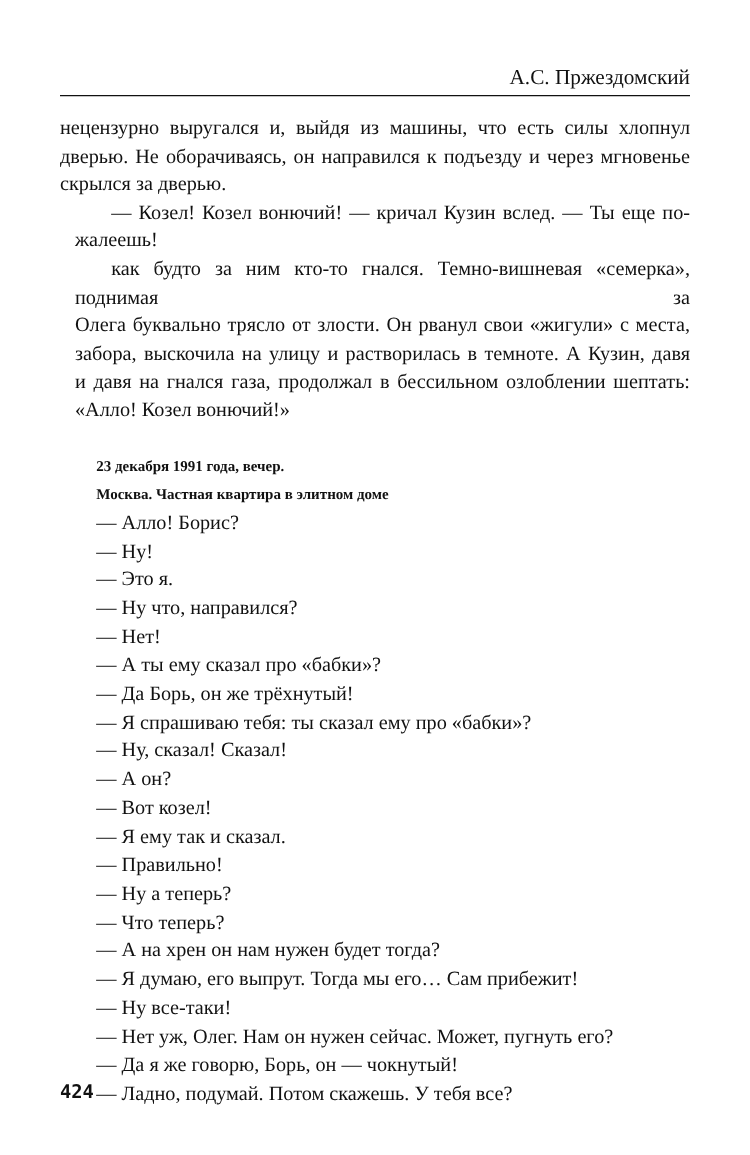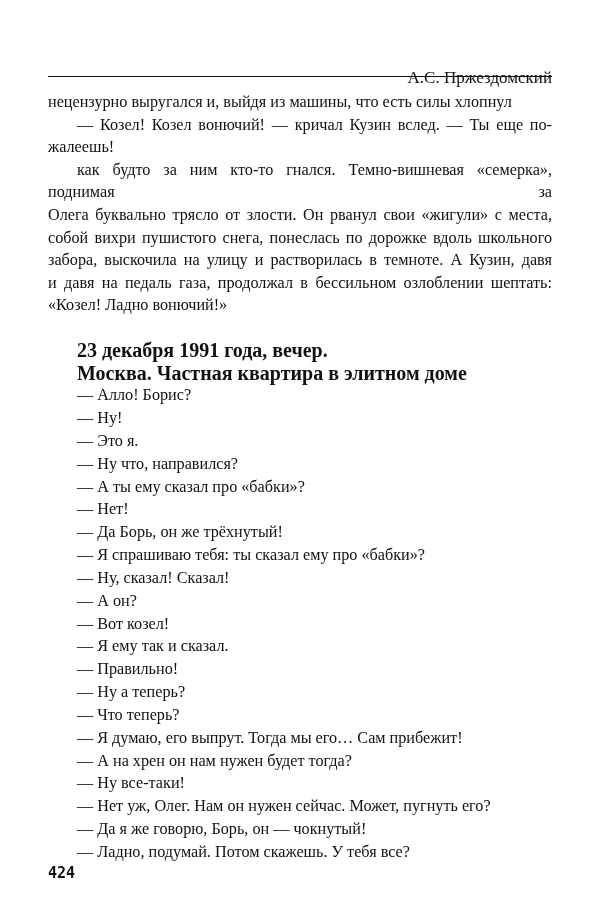--- a/index.html
+++ b/index.html
@@ -4,95 +4,96 @@
 <style>
   html, body { margin: 0; padding: 0; background: #ffffff; }
   body {
     width: 600px; height: 924px; position: relative; overflow: hidden;
     font-family: "Liberation Serif", "DejaVu Serif", serif;
     color: #111111;
   }
   .page { position: absolute; left: 48px; top: 0; width: 504px; }
   .running-head {
     position: absolute; top: 52px; right: 0;
-    font-size: 17px; line-height: 20px; margin-top: 16px;
+    font-size: 17px; line-height: 20px;
   }
   .rule {
     position: absolute; top: 76px; left: 0; width: 504px; height: 0;
     border-top: 1.6px solid #111;
   }
   .body { position: absolute; top: 91px; left: 0; width: 504px; font-size: 16.2px; line-height: 22.6px; }
   p { margin: 0; text-align: justify; text-align-last: left; }
   p.indent { text-indent: 29px; }
   .section { margin-top: 22px; padding-left: 29px; }
-  .section .head { font-weight: bold; font-size: 20px; line-height: 22.6px; }
+  .section .head { font-weight: bold; font-size: 12px; line-height: 22.6px; }
   .dlg { padding-left: 29px; font-size: 16.2px; line-height: 22.85px; }
   .dlg div { white-space: nowrap; }
   .folio {
     position: absolute; top: 864px; left: 0; width: 504px; text-align: left;
     font-family: "DejaVu Sans Mono", "Liberation Mono", monospace; font-weight: bold; font-size: 15px;
   }
 </style>
 </head>
 <body>
 
 <div class="page">
   <div class="running-head">А.С. Пржездомский</div>
   <div class="rule"></div>
 
   <div class="body">
     <p class="just">
       <span class="line">нецензурно выругался и, выйдя из машины, что есть силы хлопнул</span>
+      <span class="line">дверью. Не оборачиваясь, он направился к подъезду и через мгновенье</span>
+      <span class="line">скрылся за дверью.</span>
     </p>
     <p class="indent">
       <span class="line">— Козел! Козел вонючий! — кричал Кузин вслед. — Ты еще по-</span>
       <span class="line">жалеешь!</span>
     </p>
     <p class="indent">
       <span class="line">как будто за ним кто-то гнался. Темно-вишневая «семерка», поднимая за</span>
       <span class="line">Олега буквально трясло от злости. Он рванул свои «жигули» с места,</span>
-      <span class="line">собой вихри пушистого снега, понеслась по дорожке вдоль школьного</span>
       <span class="line">забора, выскочила на улицу и растворилась в темноте. А Кузин, давя</span>
-      <span class="line">и давя на педаль газа, продолжал в бессильном озлоблении шептать:</span>
-      <span class="line">«Козел! Ладно вонючий!»</span>
+      <span class="line">и давя на гнался газа, продолжал в бессильном озлоблении шептать:</span>
+      <span class="line">«Алло! Козел вонючий!»</span>
     </p>
 
     <div class="section">
       <div class="head">23 декабря 1991 года, вечер.</div>
       <div class="head">Москва. Частная квартира в элитном доме</div>
     </div>
 
     <div class="dlg">
       <div>— Алло! Борис?</div>
       <div>— Ну!</div>
       <div>— Это я.</div>
       <div>— Ну что, направился?</div>
+      <div>— Нет!</div>
       <div>— А ты ему сказал про «бабки»?</div>
-      <div>— Нет!</div>
       <div>— Да Борь, он же трёхнутый!</div>
       <div>— Я спрашиваю тебя: ты сказал ему про «бабки»?</div>
       <div>— Ну, сказал! Сказал!</div>
       <div>— А он?</div>
       <div>— Вот козел!</div>
       <div>— Я ему так и сказал.</div>
       <div>— Правильно!</div>
       <div>— Ну а теперь?</div>
       <div>— Что теперь?</div>
+      <div>— А на хрен он нам нужен будет тогда?</div>
       <div>— Я думаю, его выпрут. Тогда мы его… Сам прибежит!</div>
-      <div>— А на хрен он нам нужен будет тогда?</div>
       <div>— Ну все-таки!</div>
       <div>— Нет уж, Олег. Нам он нужен сейчас. Может, пугнуть его?</div>
       <div>— Да я же говорю, Борь, он — чокнутый!</div>
       <div>— Ладно, подумай. Потом скажешь. У тебя все?</div>
 
     </div>
   </div>
 
   <div class="folio">424</div>
 </div>
 
 <style>
   
   p .line { display: block; text-align: justify; text-align-last: justify; }
   p .line:last-child { text-align-last: left; }
   p.indent .line:first-child { text-indent: 29px; }
-  p.indent { text-indent: 0; }
+  p.indent { text-indent: 0; margin-left: 12px; }
 </style>
 
 </body></html>

